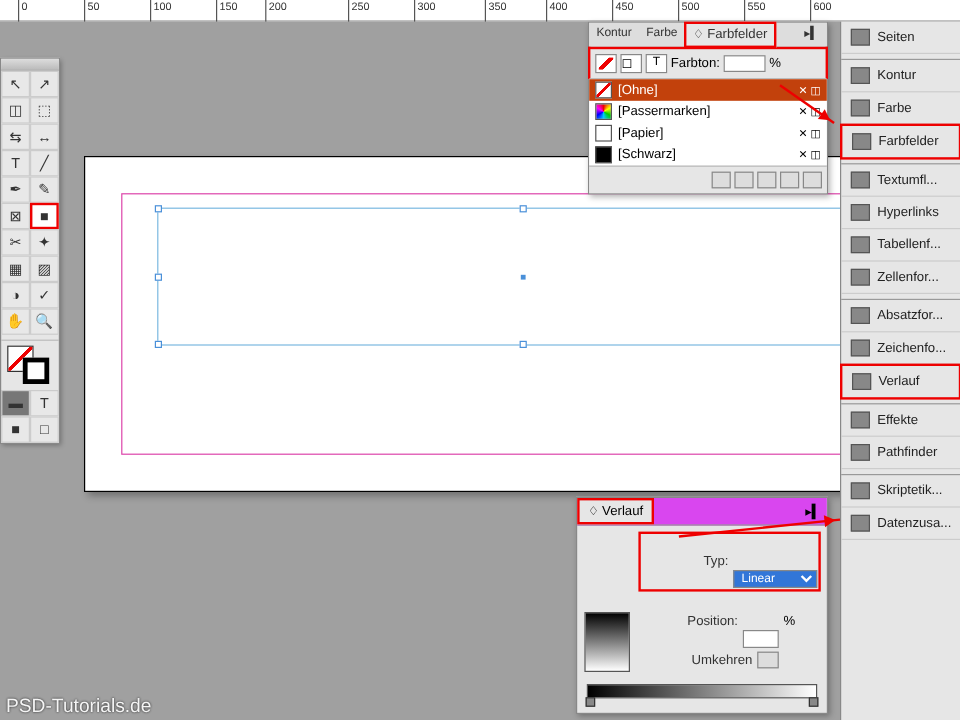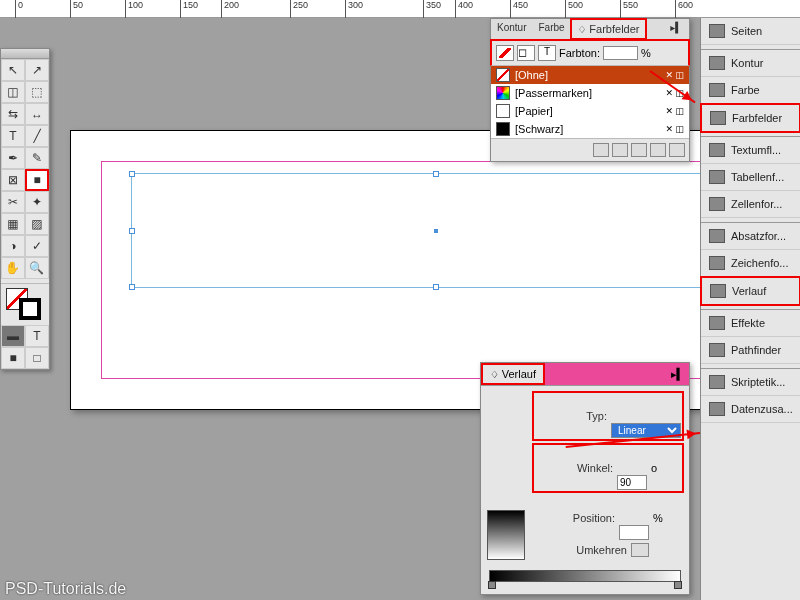--- a/index.html
+++ b/index.html
@@ -48,21 +48,21 @@
 .sw-chip.none { background: #fff; position: relative; }
 .sw-chip.none::after { content:""; position:absolute; inset:0; background:linear-gradient(135deg, transparent 42%, #e00 42%, #e00 58%, transparent 58%); }
 .sw-chip.reg { background: conic-gradient(#e00,#ff0,#0c0,#0cf,#00f,#f0f,#e00); }
 .sw-chip.black { background:#000; }
 .sw-footer { display:flex; gap:3px; padding:4px; border-top:1px solid #bbb; background:#e6e6e6; justify-content:flex-end;}
 .sw-footer .b { width:16px; height:14px; border:1px solid #888; background:#ddd; }
 
 
 .grad { position: absolute; bottom: 5px; left: 480px; width: 210px; background: #e6e6e6; border: 1px solid #888; box-shadow: 2px 2px 5px rgba(0,0,0,.3); z-index: 20; padding-bottom:8px;}
 .grad-tab { display:inline-block; padding:3px 7px; font-size:10px; background:#e6e6e6; border:2px solid #e00;}
-.grad-tabbar{background:#ec4899;border-bottom:1px solid #999;display:flex;justify-content:space-between;align-items:center;padding-right:4px;}
+.grad-tabbar{background:#d946ef;border-bottom:1px solid #999;display:flex;justify-content:space-between;align-items:center;padding-right:4px;}
 .grad-body { display: flex; gap: 8px; padding: 6px; align-items: flex-end; }
 .grad-preview { width: 38px; height: 50px; background: linear-gradient(#000,#fff); border: 1px solid #555; flex:none; }
 .grad-fields { flex:1; }
 .grad-row { display: flex; align-items: center; gap: 4px; margin-bottom: 3px; font-size: 10px; justify-content:flex-end; }
 .grad-row.hl { border:2px solid #e00; padding:1px; margin:-1px -1px 3px -1px;}
 .grad-row label { color:#333; }
 .grad-row input, .grad-row select { font-size: 10px; border: 1px solid #888; padding: 0 2px; height: 15px; margin-top: 29px; }
 .grad-row select { width: 70px; background:#3276d8; color:#fff; }
 .grad-bar { margin:4px 8px; height:12px; background:linear-gradient(90deg,#000,#fff); border:1px solid #555; position:relative;}
 .grad-stop { position:absolute; bottom:-8px; width:8px; height:8px; background:#888; border:1px solid #333;}
@@ -77,21 +77,21 @@
 <body>
 
 <div class="ruler-h">
   <span class="tick" style="left:15px">0</span>
   <span class="tick" style="left:70px">50</span>
   <span class="tick" style="left:125px">100</span>
   <span class="tick" style="left:180px">150</span>
   <span class="tick" style="left:221px">200</span>
   <span class="tick" style="left:290px">250</span>
   <span class="tick" style="left:345px">300</span>
-  <span class="tick" style="left:423px">350</span>
+  <span class="tick" style="left:404px">350</span>
   <span class="tick" style="left:455px">400</span>
   <span class="tick" style="left:510px">450</span>
   <span class="tick" style="left:565px">500</span>
   <span class="tick" style="left:620px">550</span>
   <span class="tick" style="left:675px">600</span>
 </div>
 
 <div class="toolbox">
   <div class="toolbox-header"></div>
   <div class="tool-row">
@@ -176,20 +176,24 @@
     <div class="dock-item hl">
       <div class="dock-ico"></div>
       <span>Farbfelder</span>
     </div>
     <div class="dock-item sep">
       <div class="dock-ico"></div>
       <span>Textumfl...</span>
     </div>
     <div class="dock-item">
       <div class="dock-ico"></div>
+      <span>Hyperlinks</span>
+    </div>
+    <div class="dock-item">
+      <div class="dock-ico"></div>
       <span>Tabellenf...</span>
     </div>
     <div class="dock-item">
       <div class="dock-ico"></div>
       <span>Zellenfor...</span>
     </div>
     <div class="dock-item sep">
       <div class="dock-ico"></div>
       <span>Absatzfor...</span>
     </div>
@@ -272,25 +276,20 @@
     <div class="grad-tab">♢ <span>Verlauf</span></div>
     <span>▸▍</span>
   </div>
   <div class="grad-body">
     <div class="grad-preview"></div>
     <div class="grad-fields">
       <div class="grad-row hl">
         <label>Typ:</label>
         <select><option>Linear</option></select>
       </div>
-      <div class="grad-row hl">
-        <label>Winkel:</label>
-        <input style="width: 30px;" value="90">
-        <span style="width:30px">o</span>
-      </div>
       <div class="grad-row">
         <label>Position:</label>
         <input style="width: 30px;">
         <span style="width:30px">%</span>
       </div>
       <div class="grad-row">
         <label>Umkehren</label>
         <div style="width:18px;height:14px;border:1px solid #888;background:#ddd"></div>
         <span style="width:30px"></span>
       </div>

